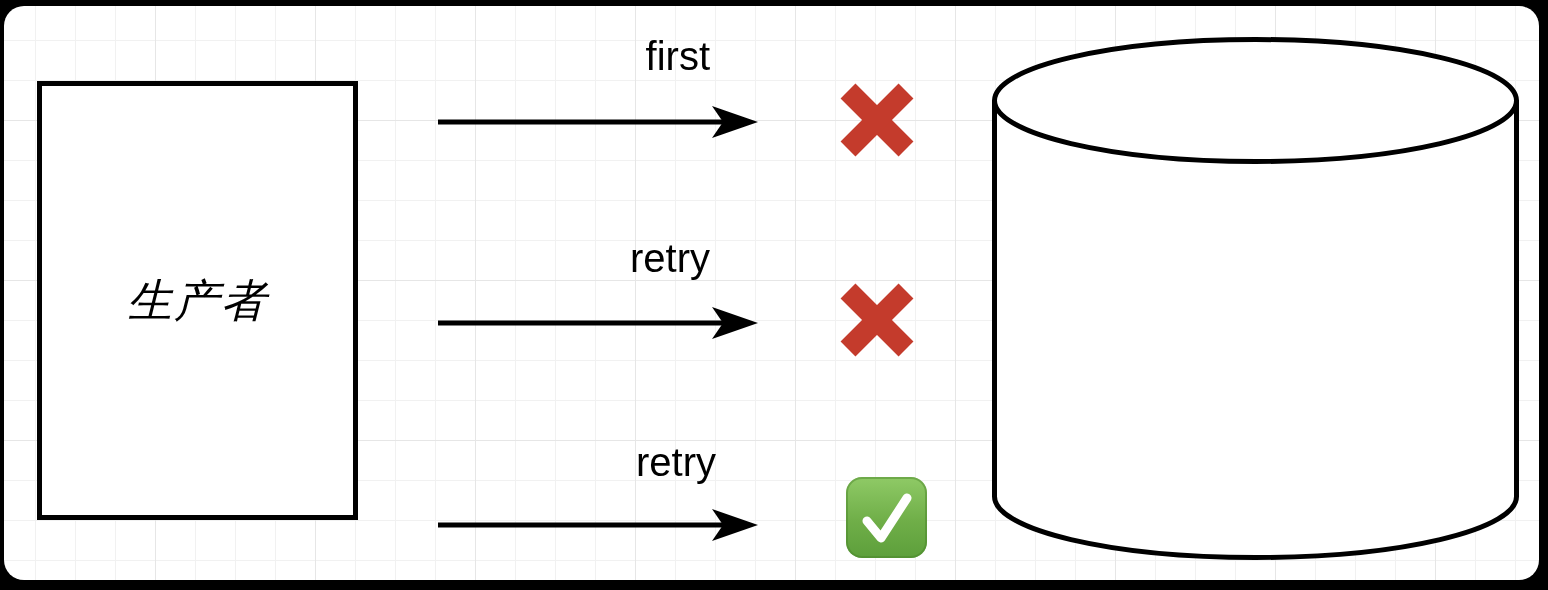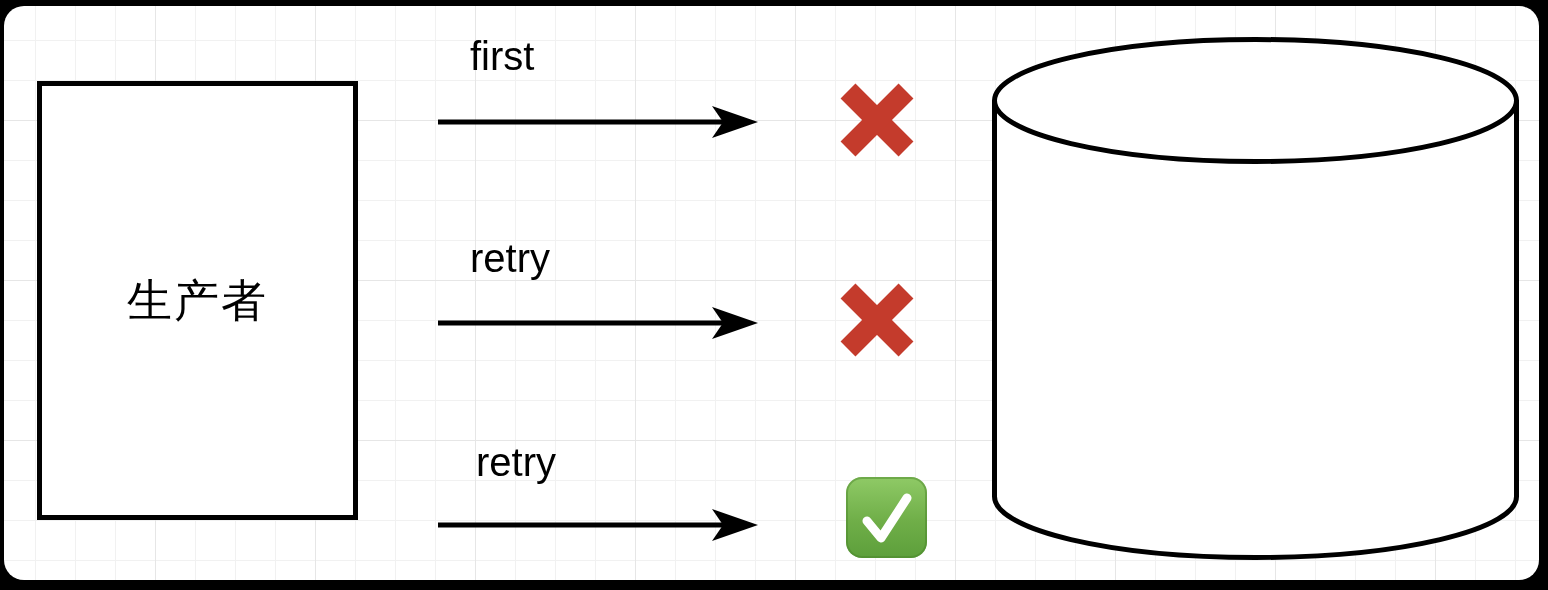--- a/index.html
+++ b/index.html
@@ -34,26 +34,27 @@
     width: 321px; height: 439px;
     box-sizing: border-box;
     background: #ffffff;
     border: 5px solid #000000;
     display: flex; align-items: center; justify-content: center;
   }
   .producer span {
     font-size: 45px;
     color: #000000;
     letter-spacing: 2px;
+    font-style: italic;
   }
   .flow-label {
     position: absolute;
     width: 240px;
     margin-left: -120px;
-    text-align: left;
+    text-align: right;
     font-size: 40px;
     color: #000000;
     line-height: 1;
   }
   .arrow-svg { position: absolute; width: 324px; height: 36px; }
   .mark { position: absolute; }
   .check-box {
     position: absolute;
     width: 81px; height: 81px;
     border-radius: 16px;

